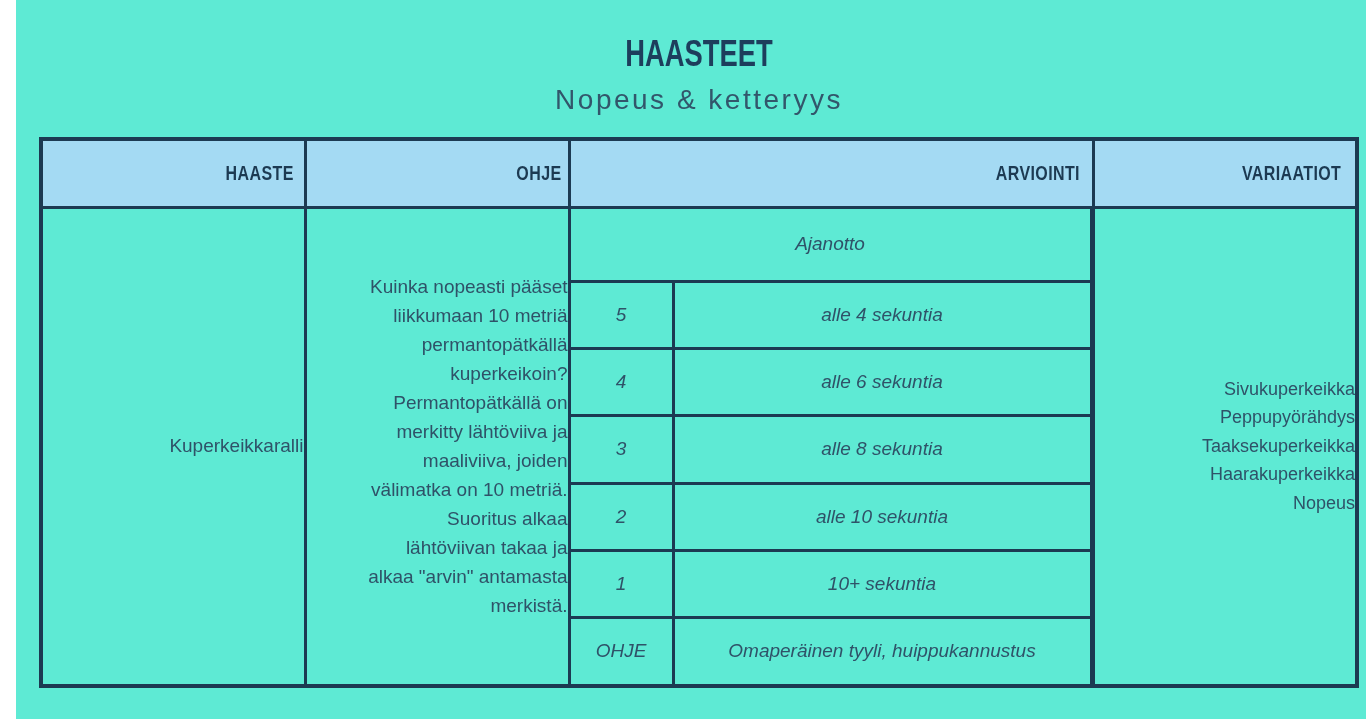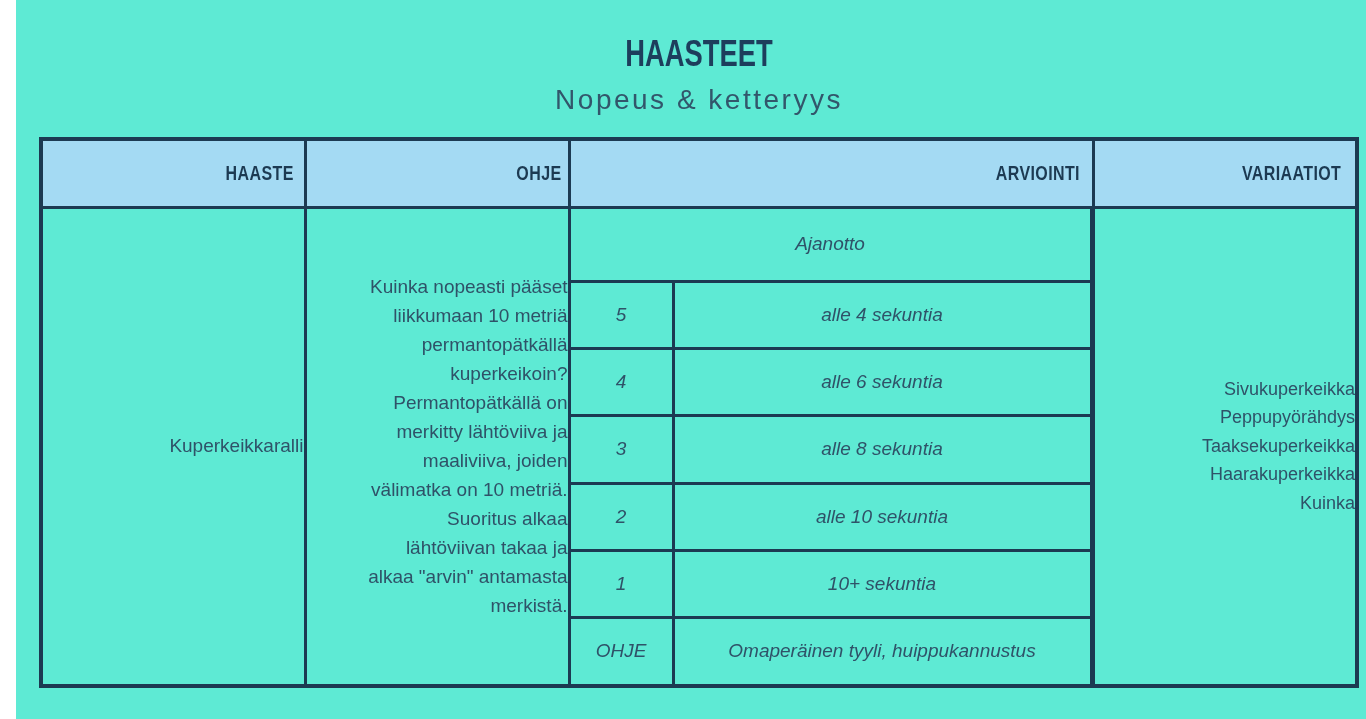--- a/index.html
+++ b/index.html
@@ -191,21 +191,21 @@
           <div class="variations">
 
               <div class="variation">Sivukuperkeikka</div>
 
               <div class="variation">Peppupyörähdys</div>
 
               <div class="variation">Taaksekuperkeikka</div>
 
               <div class="variation">Haarakuperkeikka</div>
 
-              <div class="variation">Kuinka</div>
+              <div class="variation">Nopeus</div>
             </div>
         </td>
 
       </tr>
     </tbody>
   </table>
 
 </div>
 
 </body></html>

